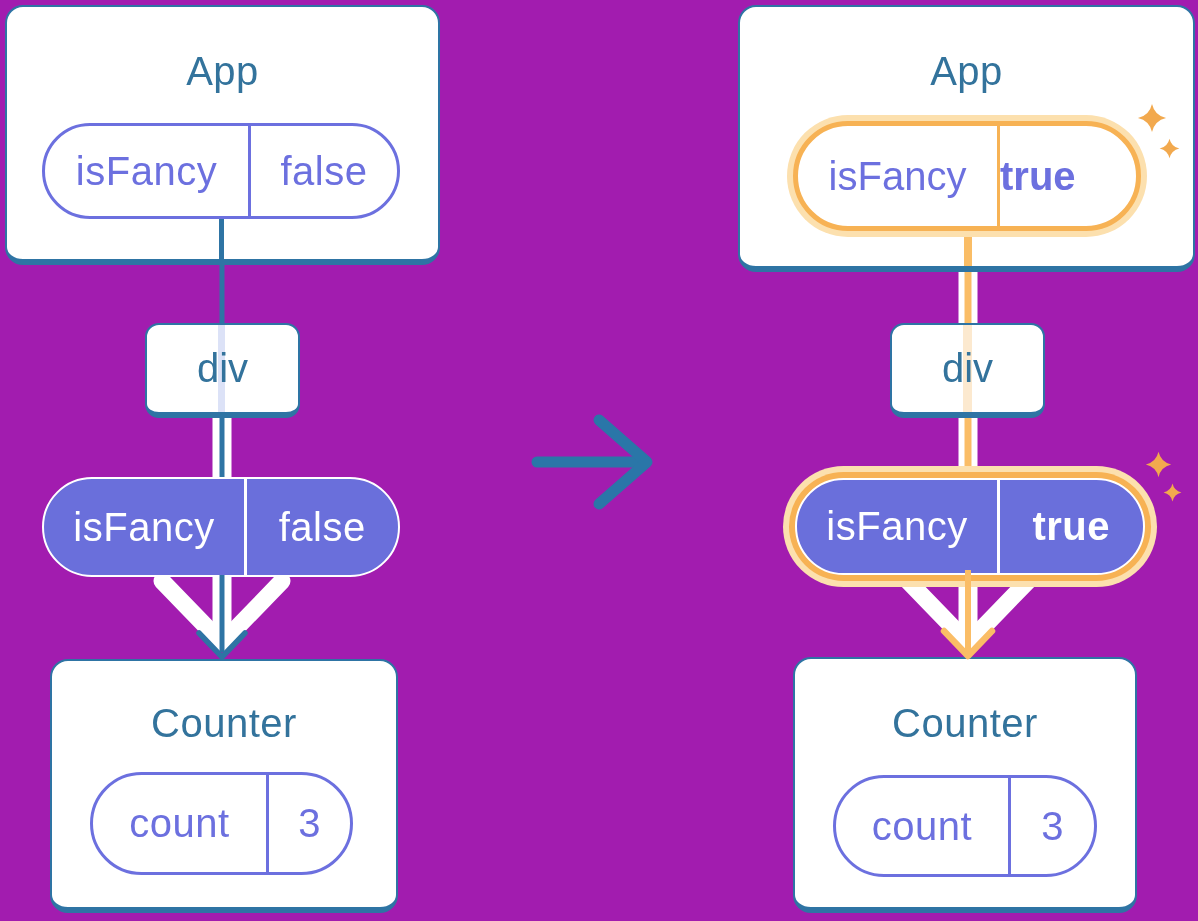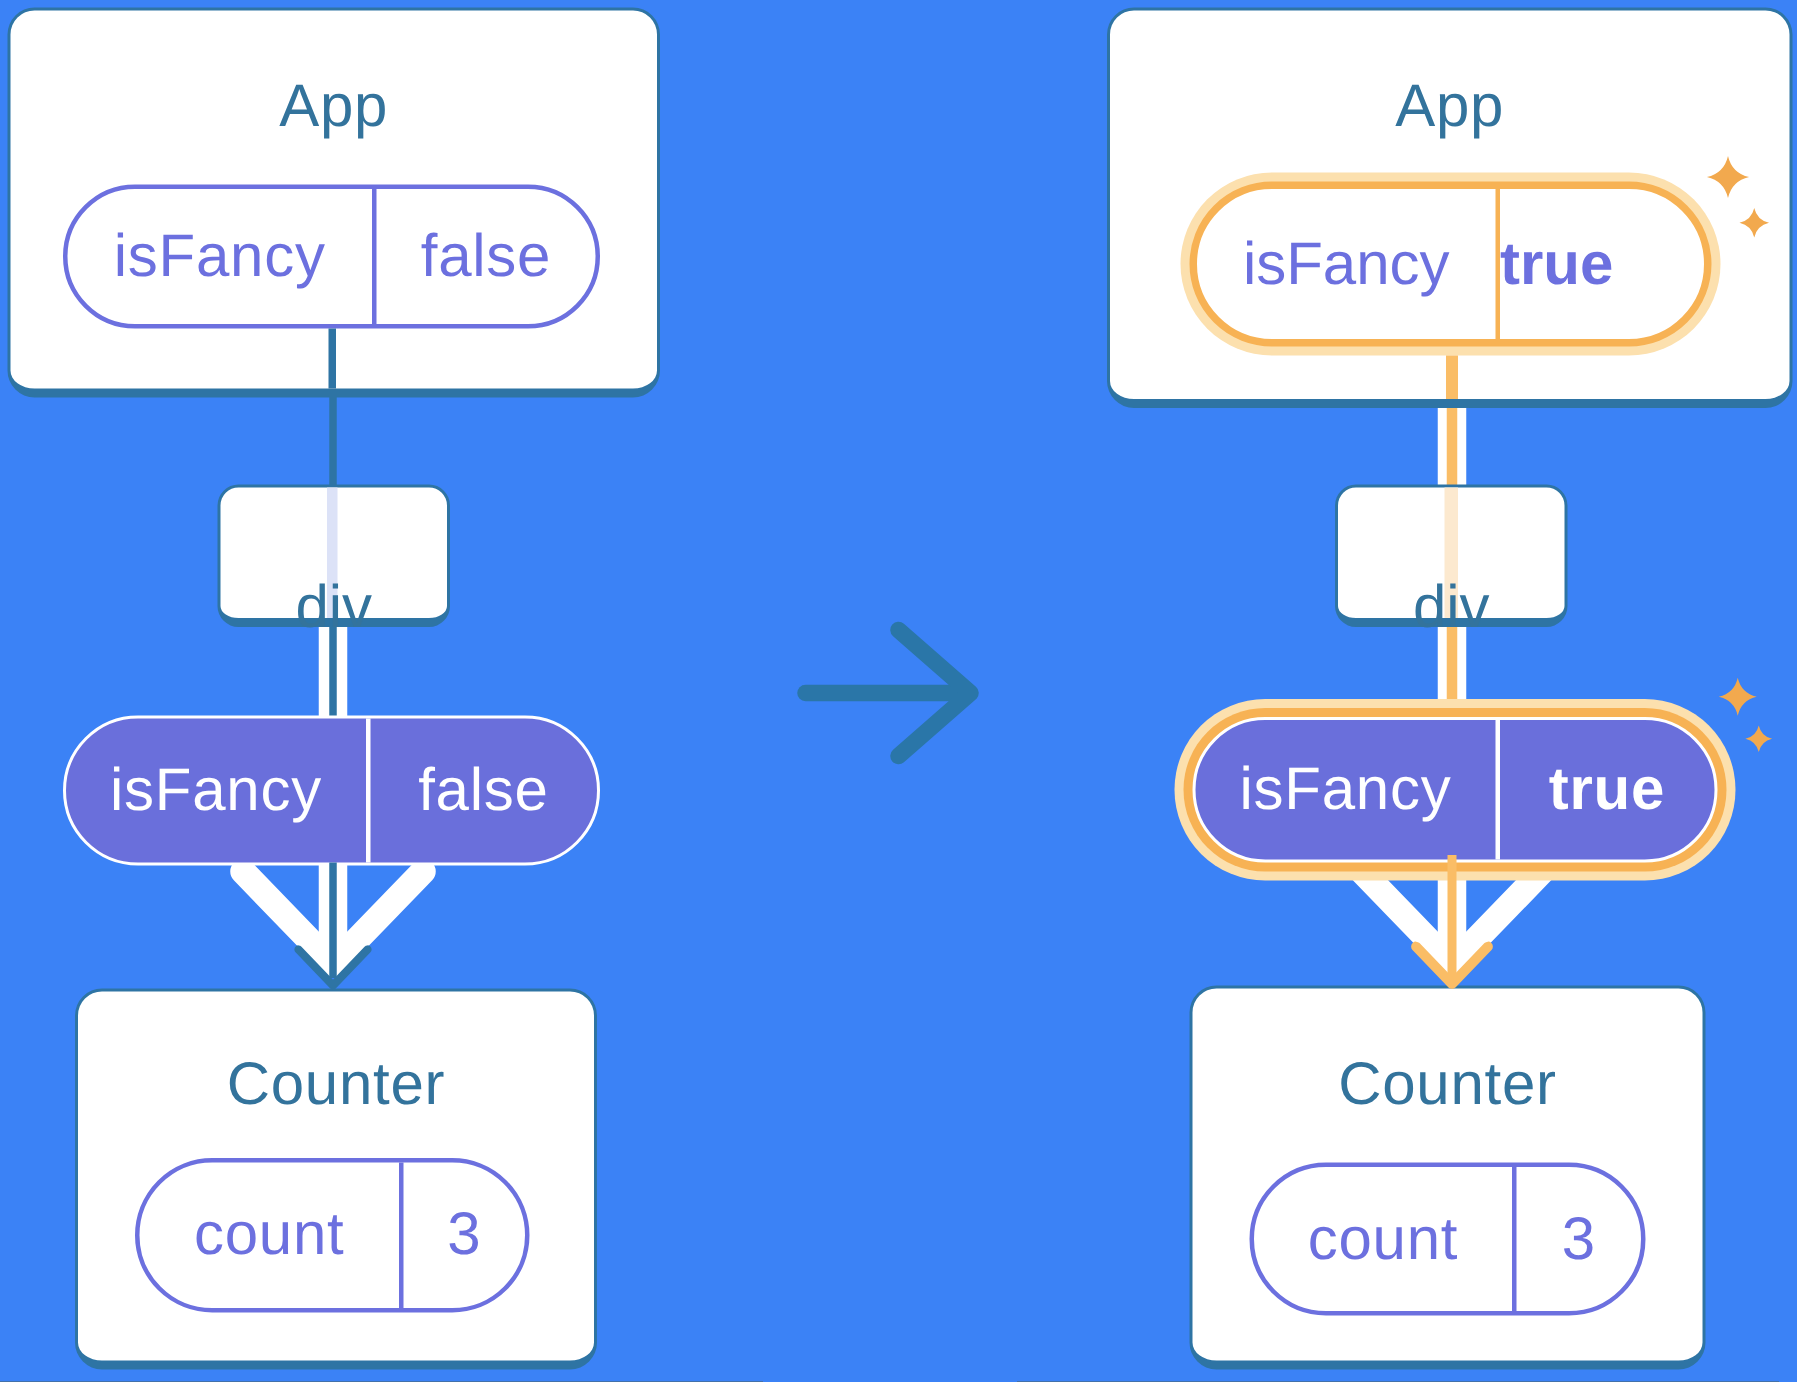--- a/index.html
+++ b/index.html
@@ -1,34 +1,34 @@
 <!DOCTYPE html>
 <html><head>
 <meta charset="utf-8">
 <style>
   html,body{margin:0;padding:0;background:#4D6570;}
   .stage{
-    position:relative;width:1198px;height:921px;background:#3b82f6;
+    position:relative;width:1198px;height:921px;background:#a21caf;
     font-family:"Liberation Sans",sans-serif;overflow:hidden;
   }
   .layer{position:absolute;left:0;top:0;pointer-events:none;}
   
   .card{
     position:absolute;background:#FFFFFF;box-sizing:border-box;
     border:2px solid #2E74A4;border-bottom-width:6px;border-radius:18px;
   }
   .card-title{
     position:absolute;left:0;right:0;text-align:center;
     color:#33739C;font-size:40px;font-weight:500;letter-spacing:.5px;
   }
   .div-node{border-radius:14px;}
   .div-label{
     position:relative;z-index:2;width:100%;height:100%;
     display:flex;align-items:center;justify-content:center;
-    color:#33739C;font-size:40px;font-weight:500;margin-top:37px;
+    color:#33739C;font-size:40px;font-weight:500;
   }
   .strip{position:absolute;z-index:1;}
   
   .pill{
     position:absolute;display:flex;align-items:stretch;box-sizing:border-box;
     font-size:40px;letter-spacing:.5px;
   }
   .pill .cell{display:flex;align-items:center;justify-content:center;}
   .pill .cell-right{flex:1;}
   .pill .divider{width:3px;}

